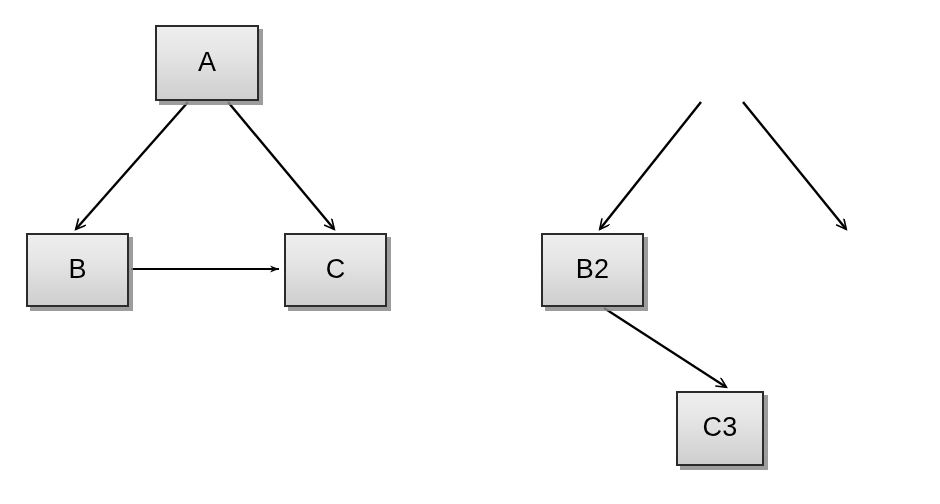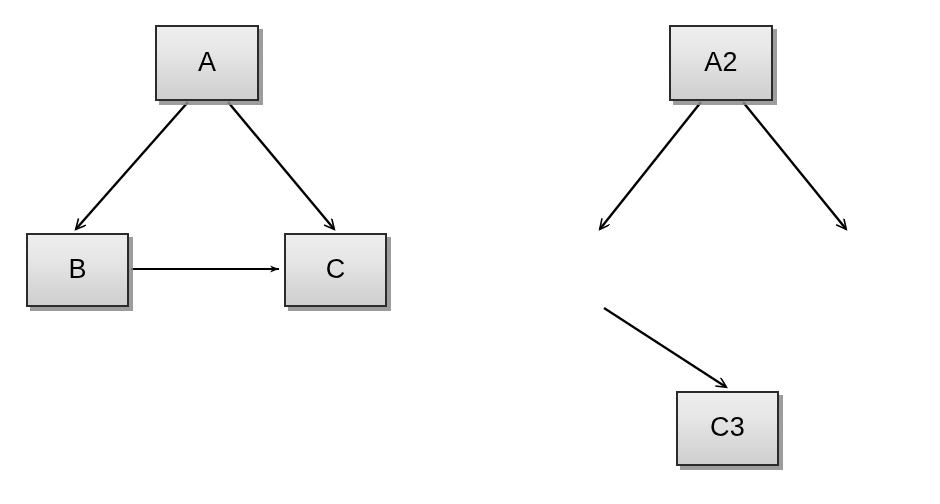--- a/index.html
+++ b/index.html
@@ -85,23 +85,23 @@
   </div>
 
   <div class="node" style="left:26px; top:233px; width:103px; height:74px;">
     <span class="node-label">B</span>
   </div>
 
   <div class="node" style="left:284px; top:233px; width:103px; height:74px;">
     <span class="node-label">C</span>
   </div>
 
-  <div class="node" style="left:669px; top:25px; width:104px; height:76px;">
-    <span class="node-label">A2</span>
+
+  <div class="node" style="left:541px; top:233px; width:103px; height:74px;">
+    <span class="node-label">B2</span>
   </div>
 
 
-
-  <div class="node" style="left:676px; top:391px; width:103px; height:75px;">
+  <div class="node" style="left:676px; top:391px; width:88px; height:75px;">
     <span class="node-label">C3</span>
   </div>
 
 </div>
 
 </body></html>

